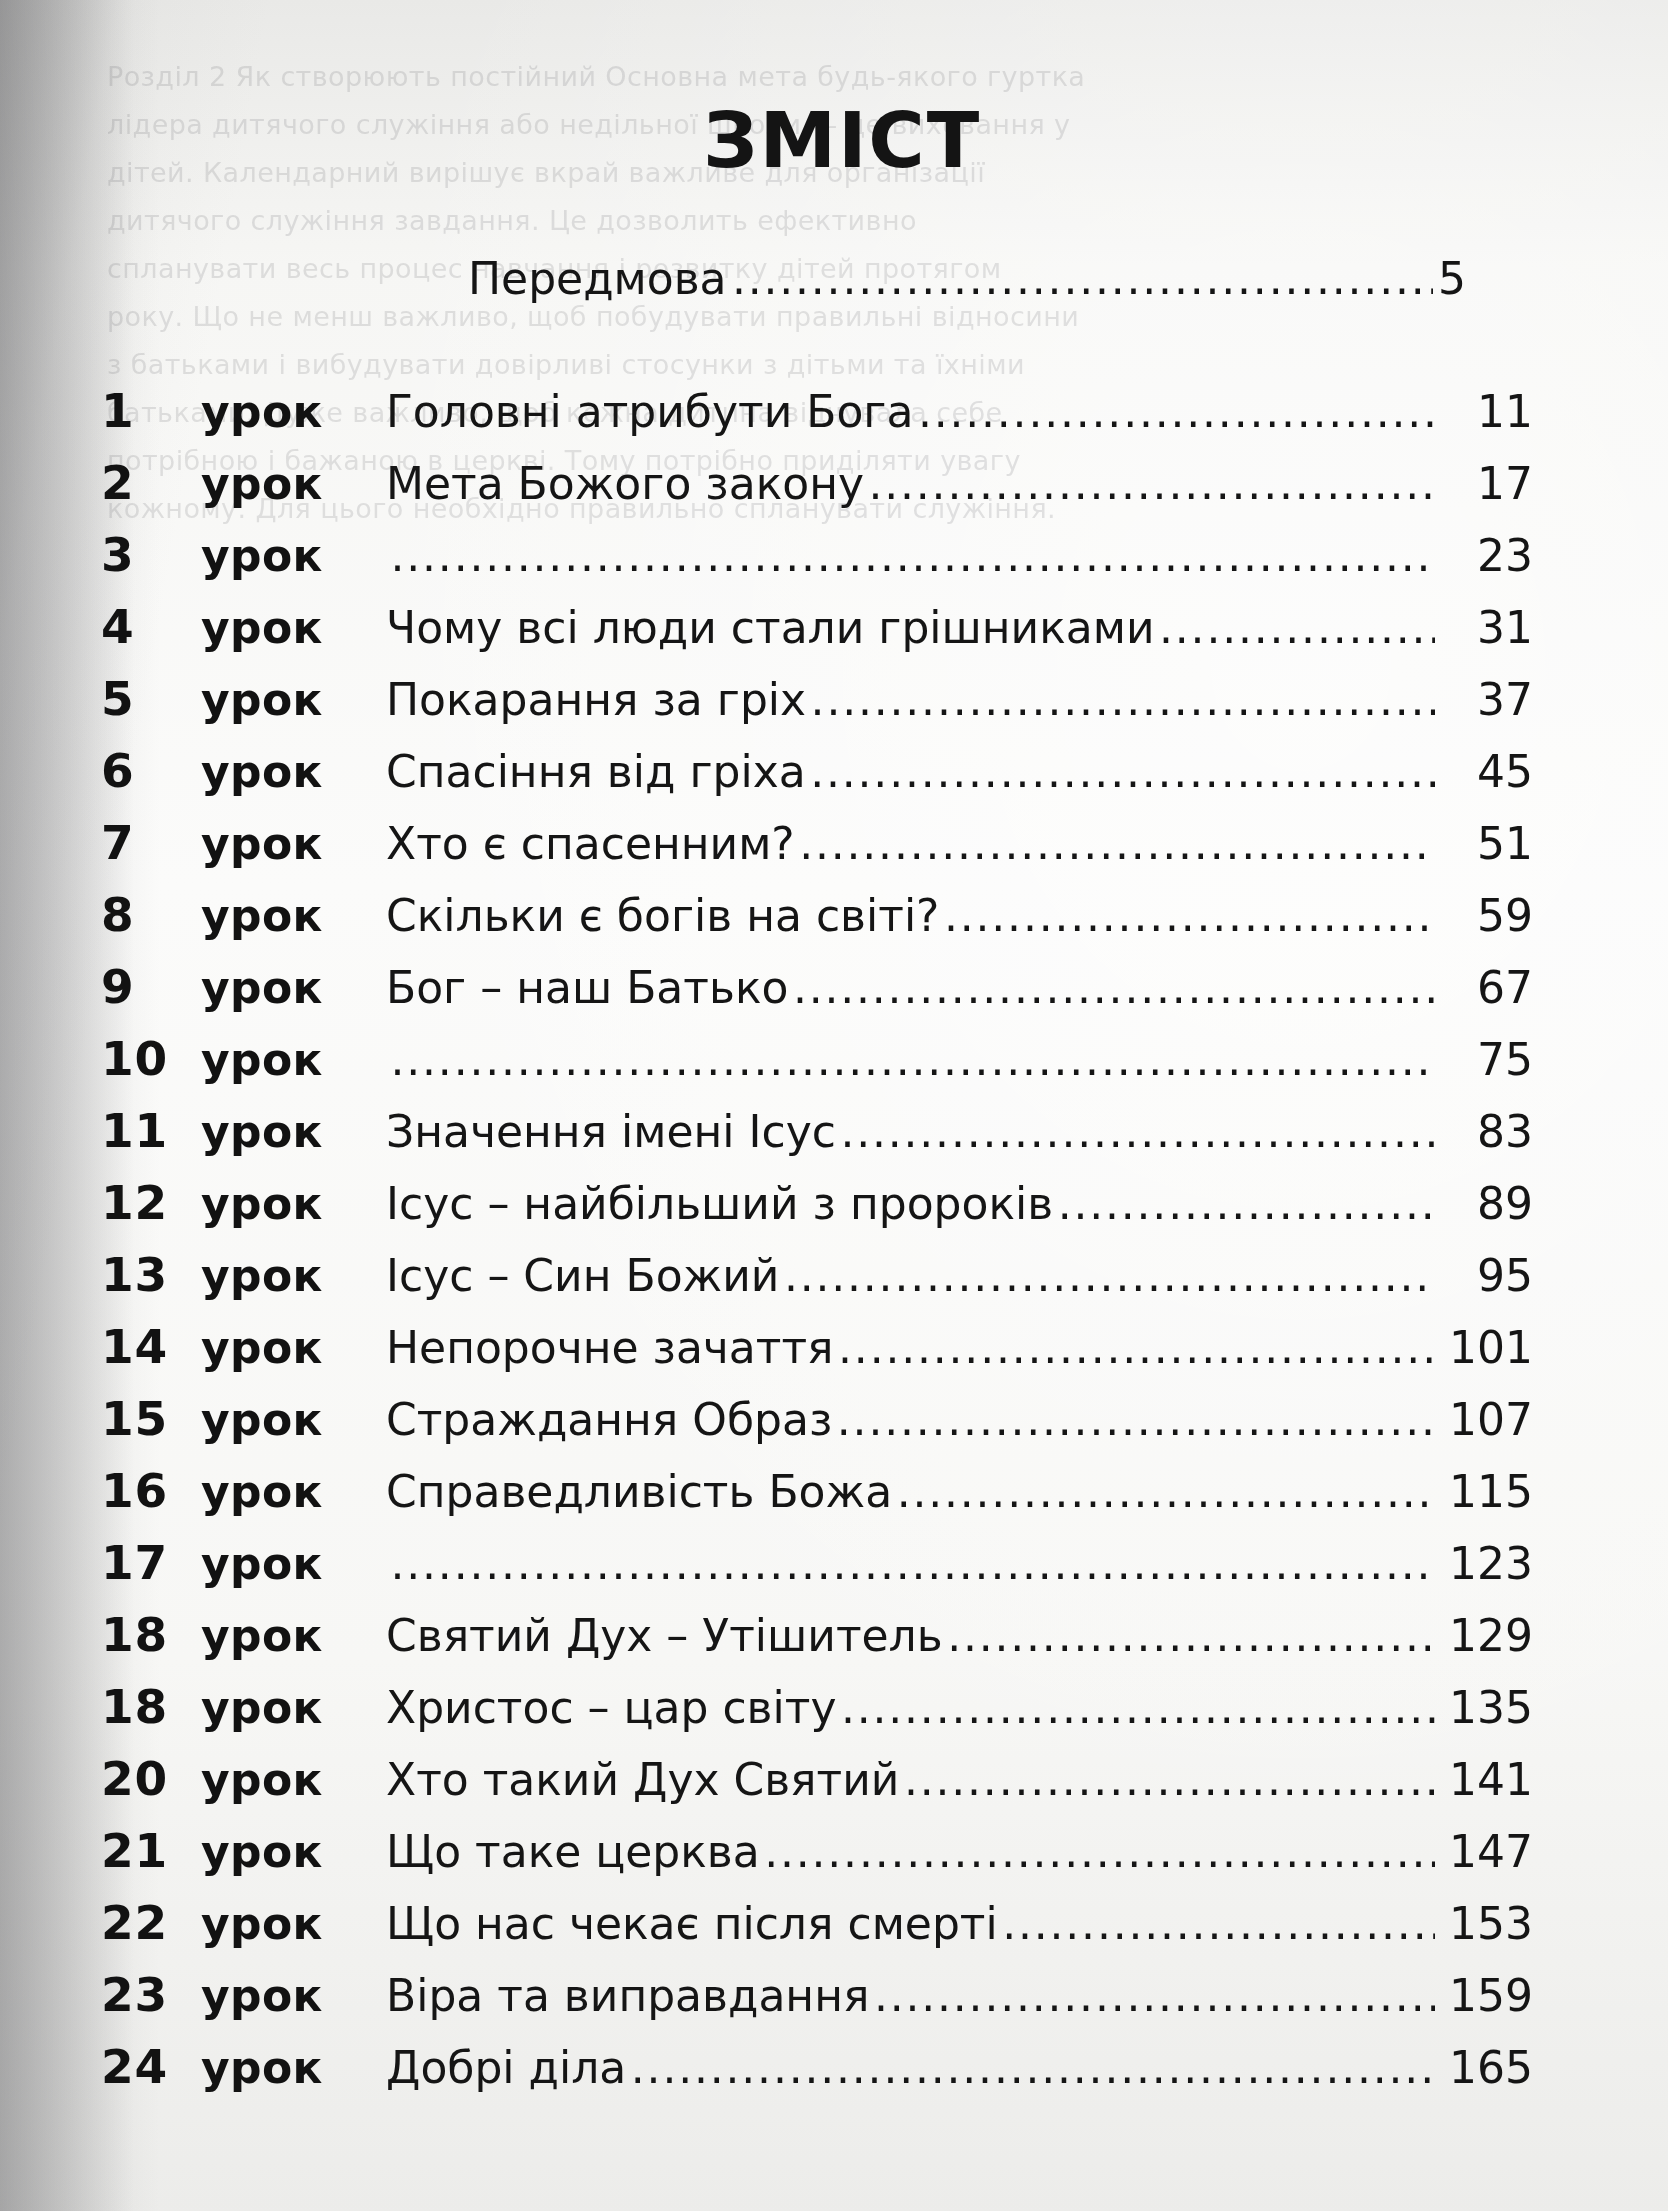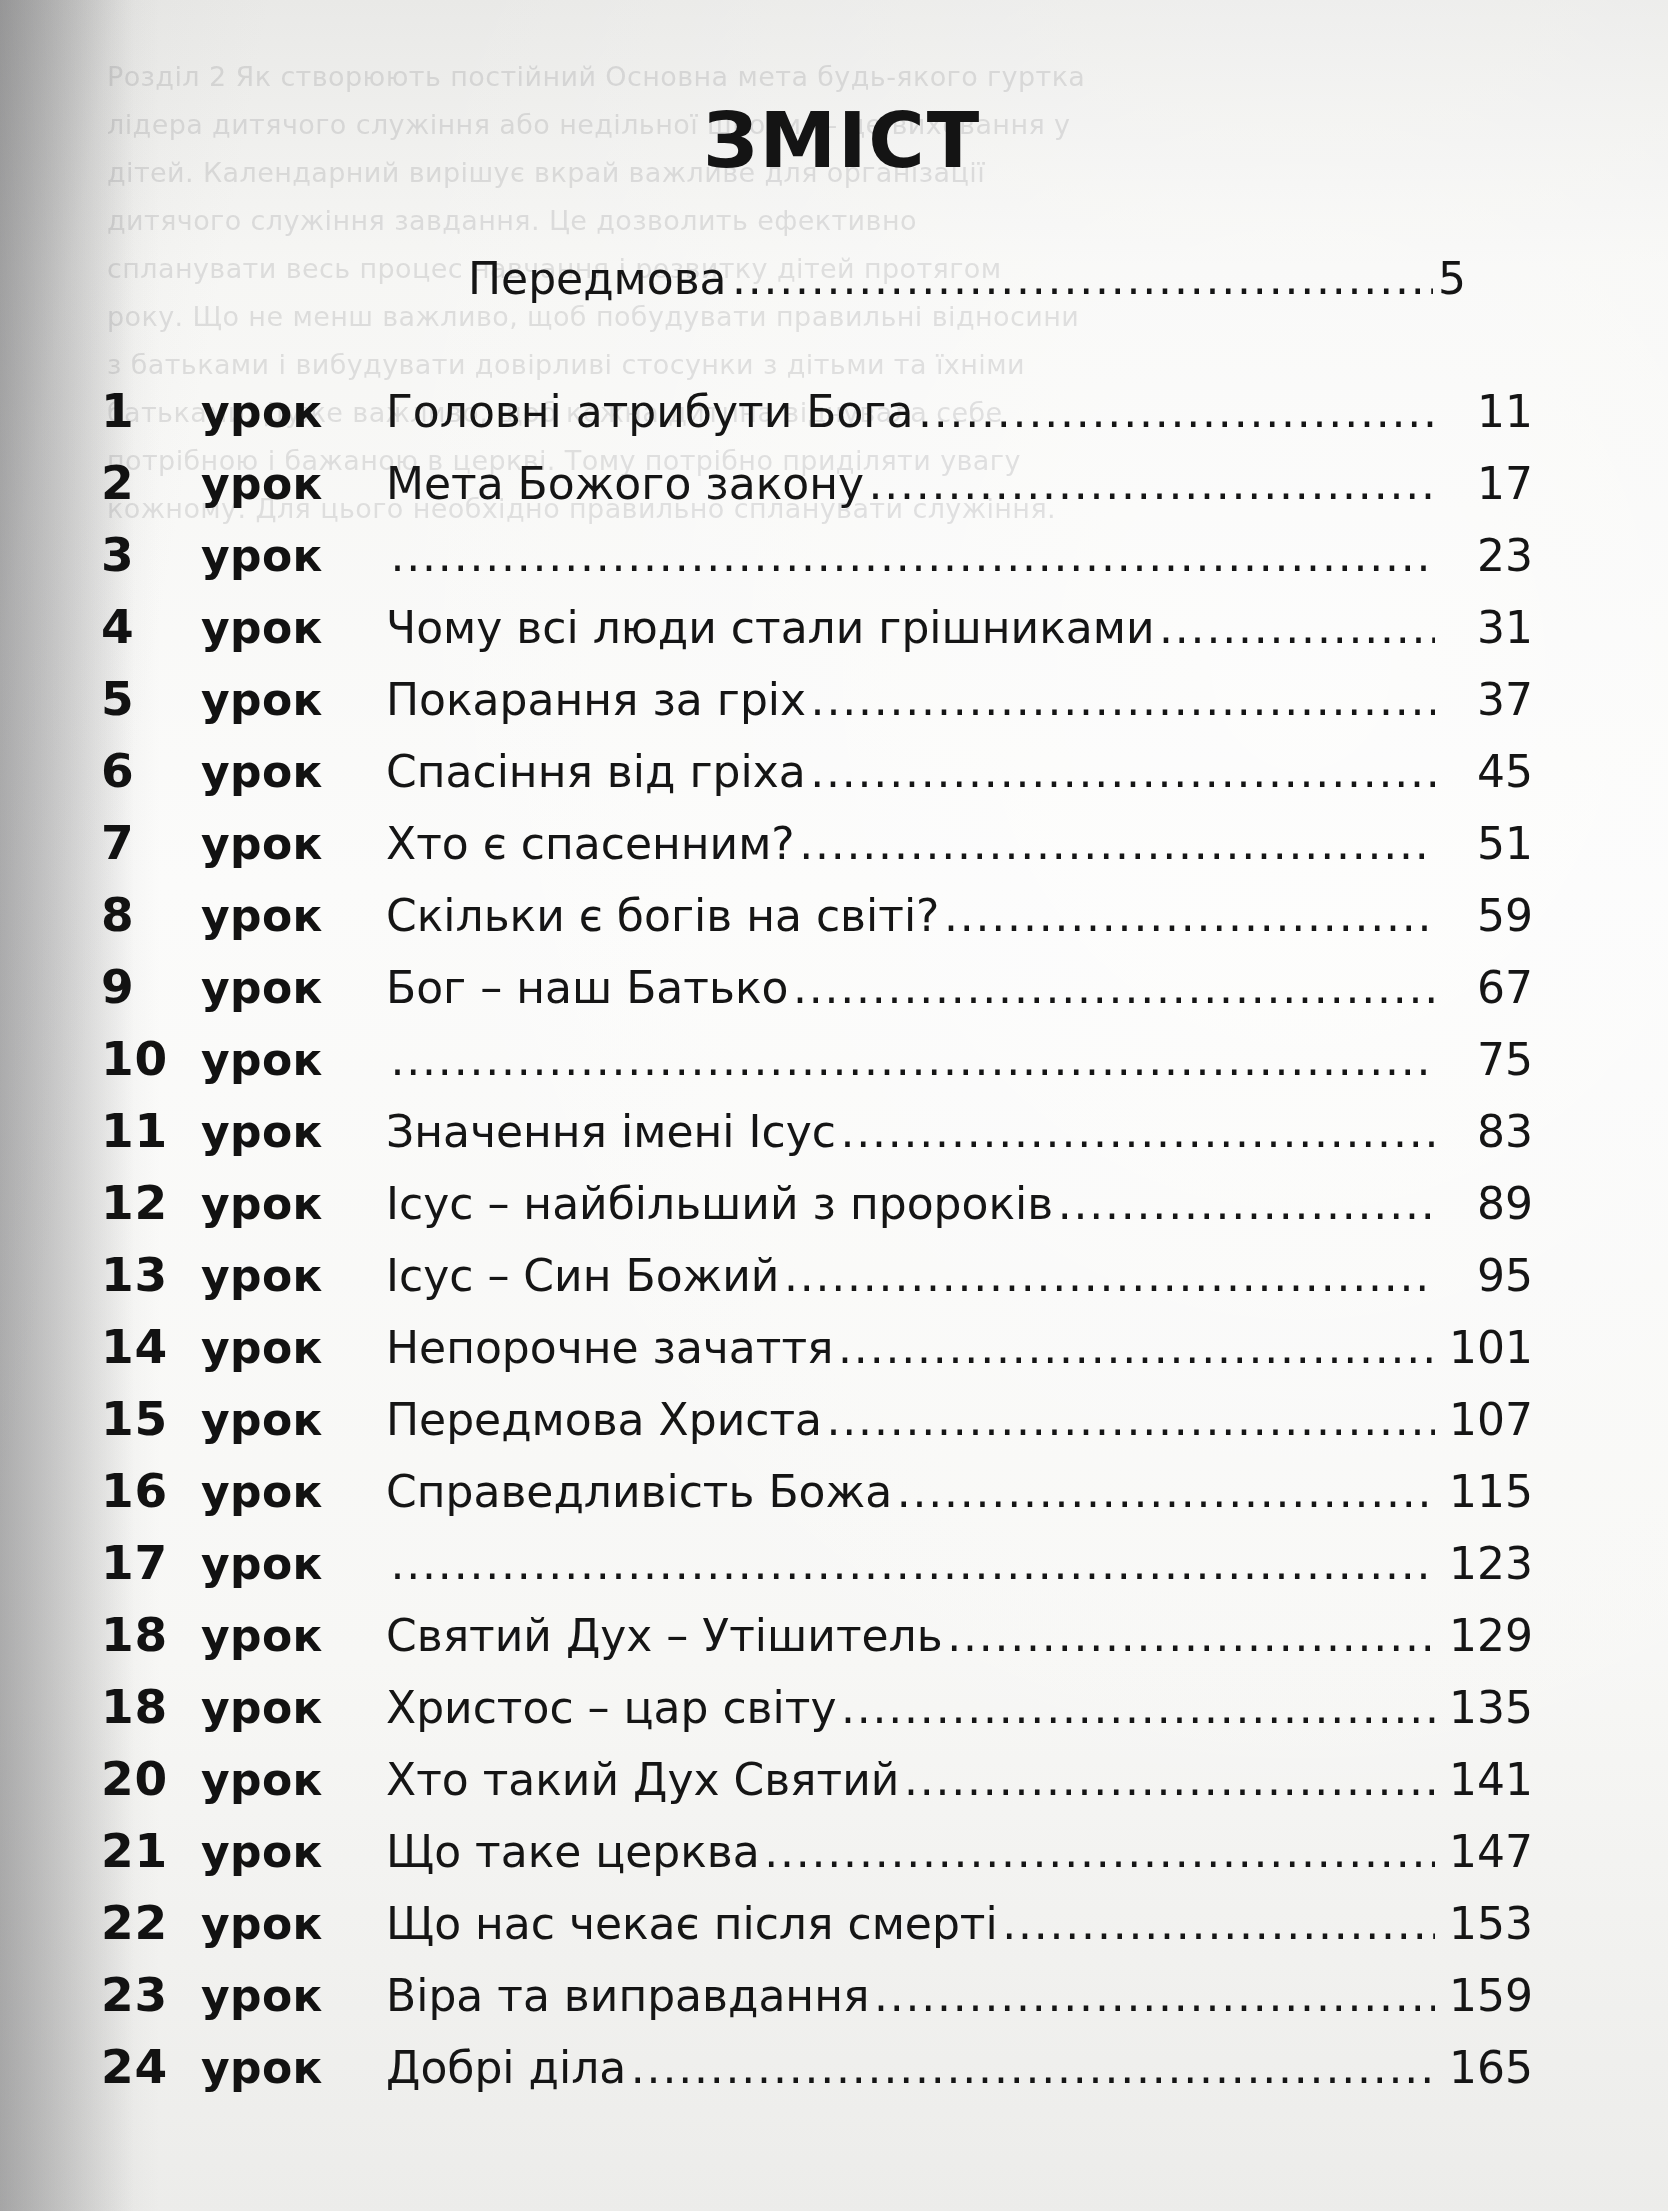--- a/index.html
+++ b/index.html
@@ -273,21 +273,21 @@
       <div class="toc-row">
         <span class="num">14</span>
         <span class="lesson">урок</span>
         <span class="titletext">Непорочне зачаття</span>
         <span class="leader">....................................................................................................................</span>
         <span class="pageno">101</span>
       </div>
       <div class="toc-row">
         <span class="num">15</span>
         <span class="lesson">урок</span>
-        <span class="titletext">Передмова Христа</span>
+        <span class="titletext">Страждання Образ</span>
         <span class="leader">....................................................................................................................</span>
         <span class="pageno">107</span>
       </div>
       <div class="toc-row">
         <span class="num">16</span>
         <span class="lesson">урок</span>
         <span class="titletext">Справедливість Божа</span>
         <span class="leader">....................................................................................................................</span>
         <span class="pageno">115</span>
       </div>

